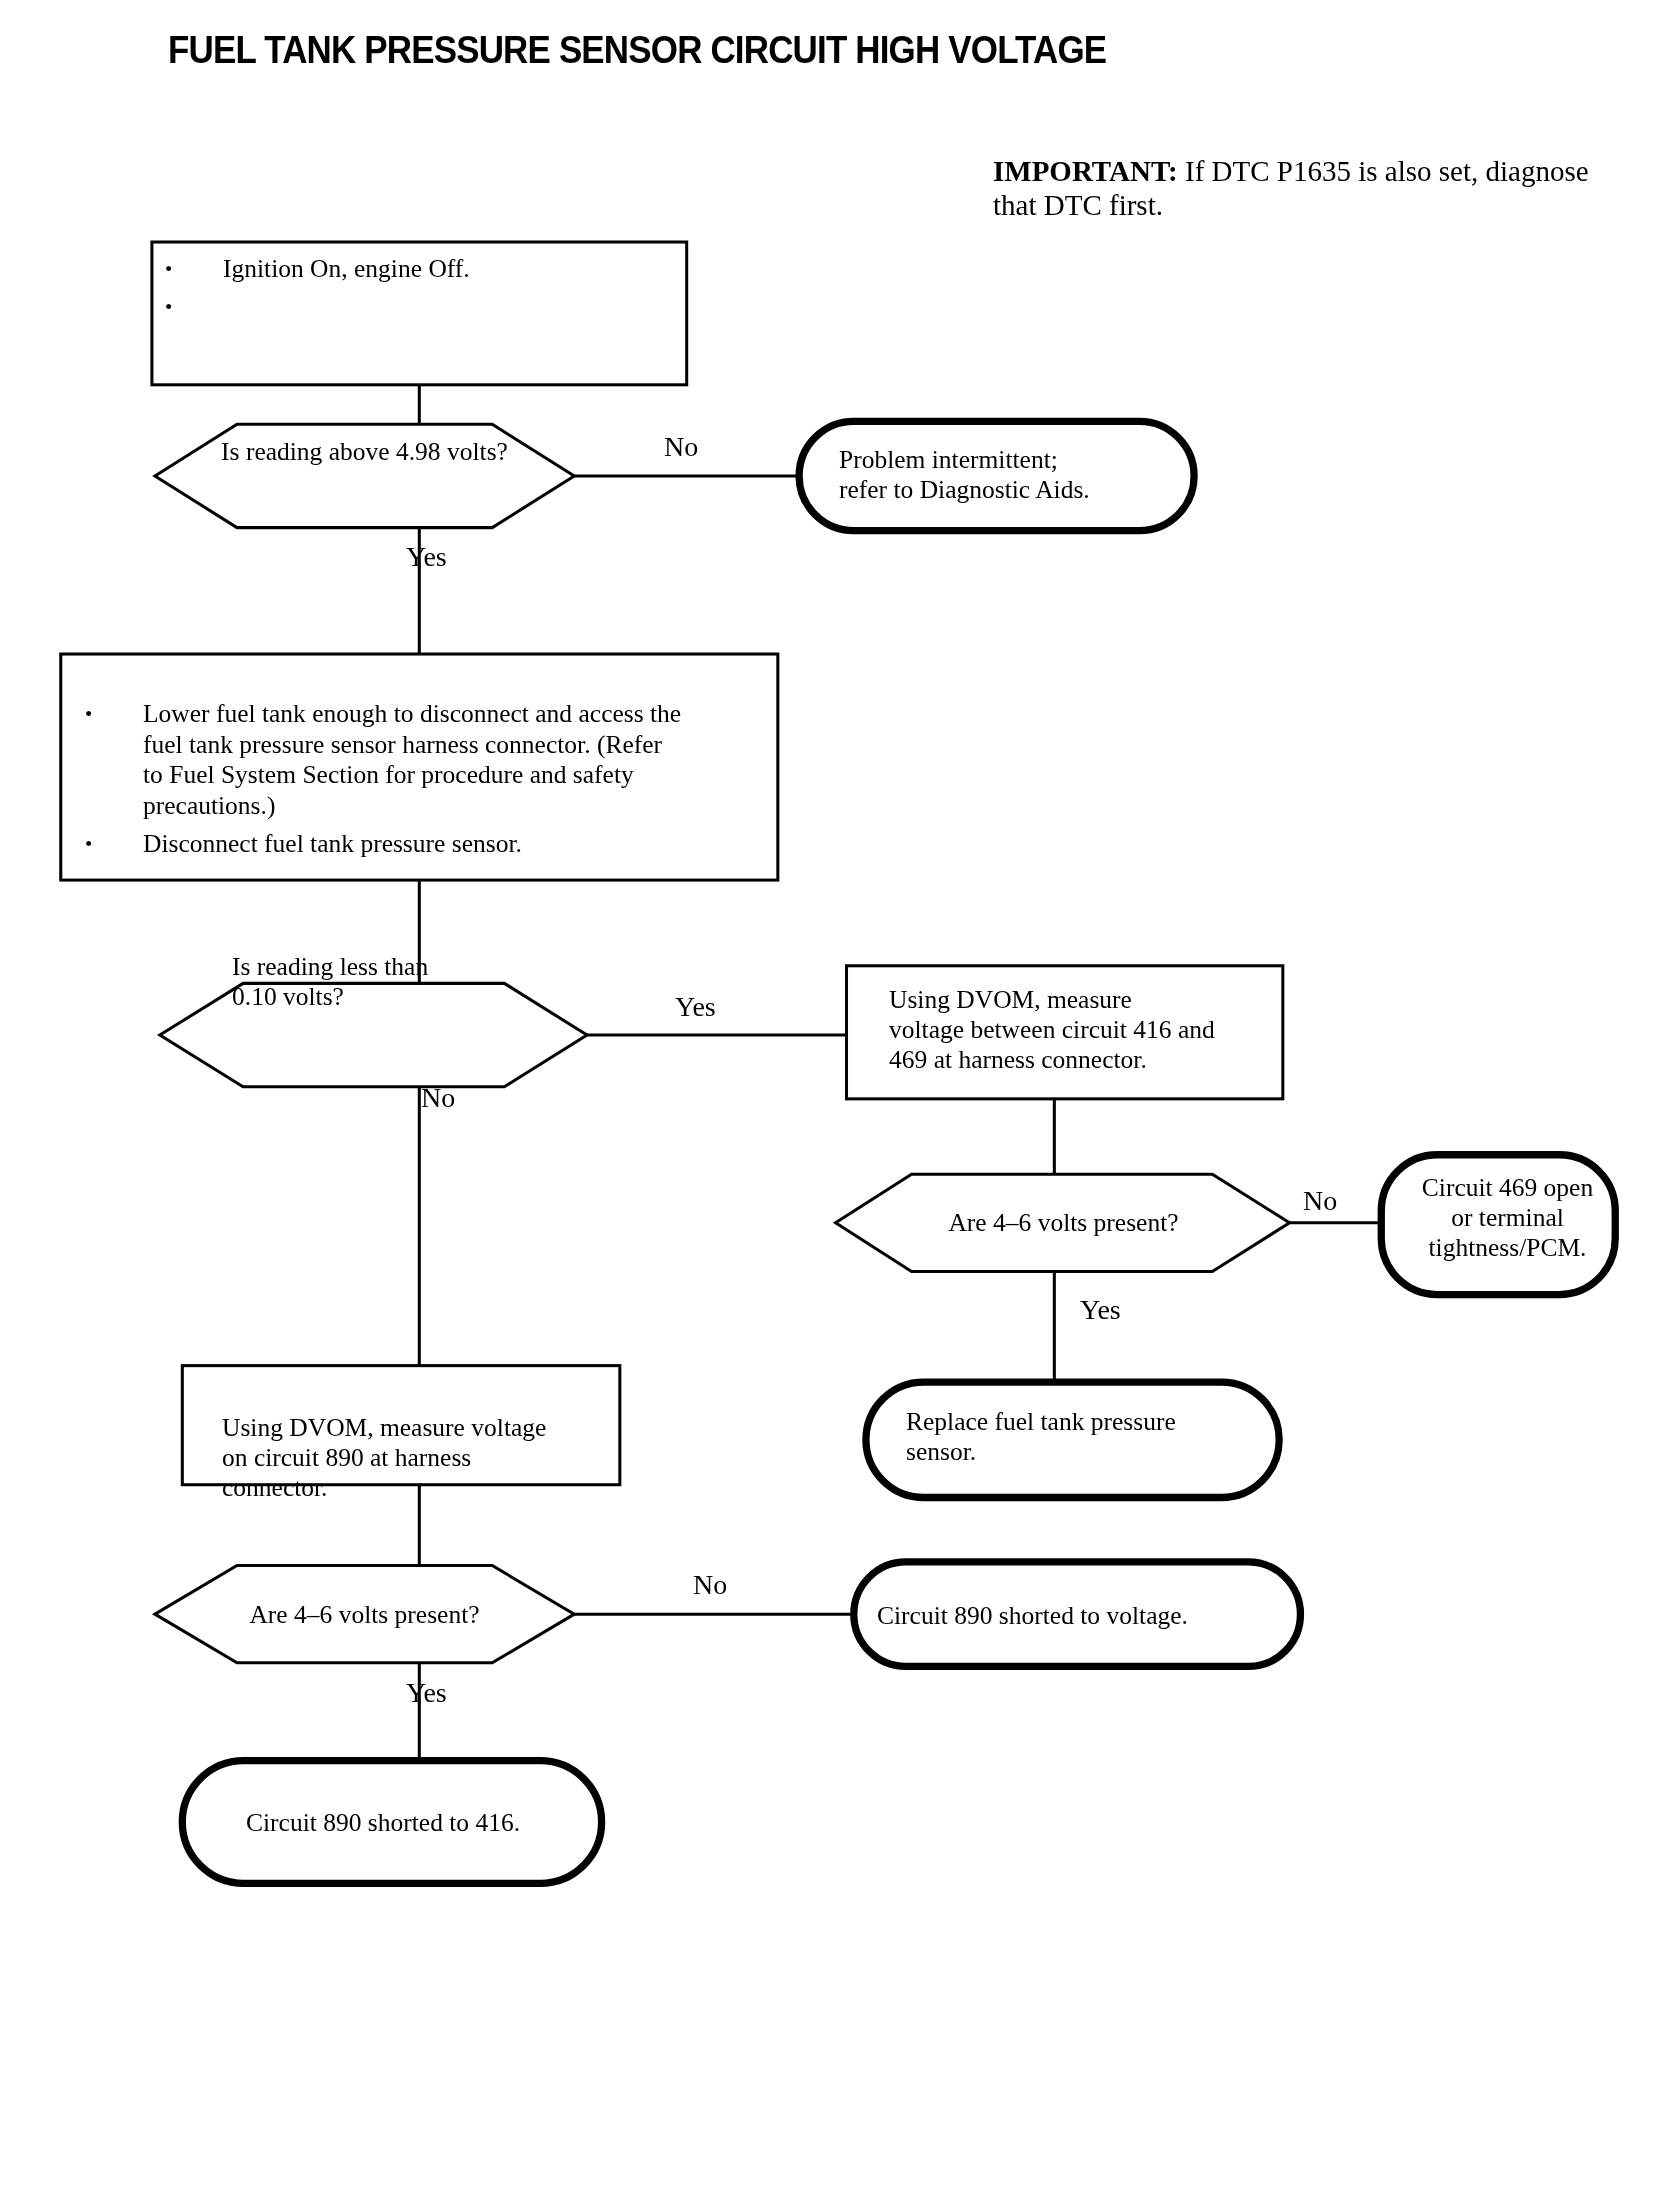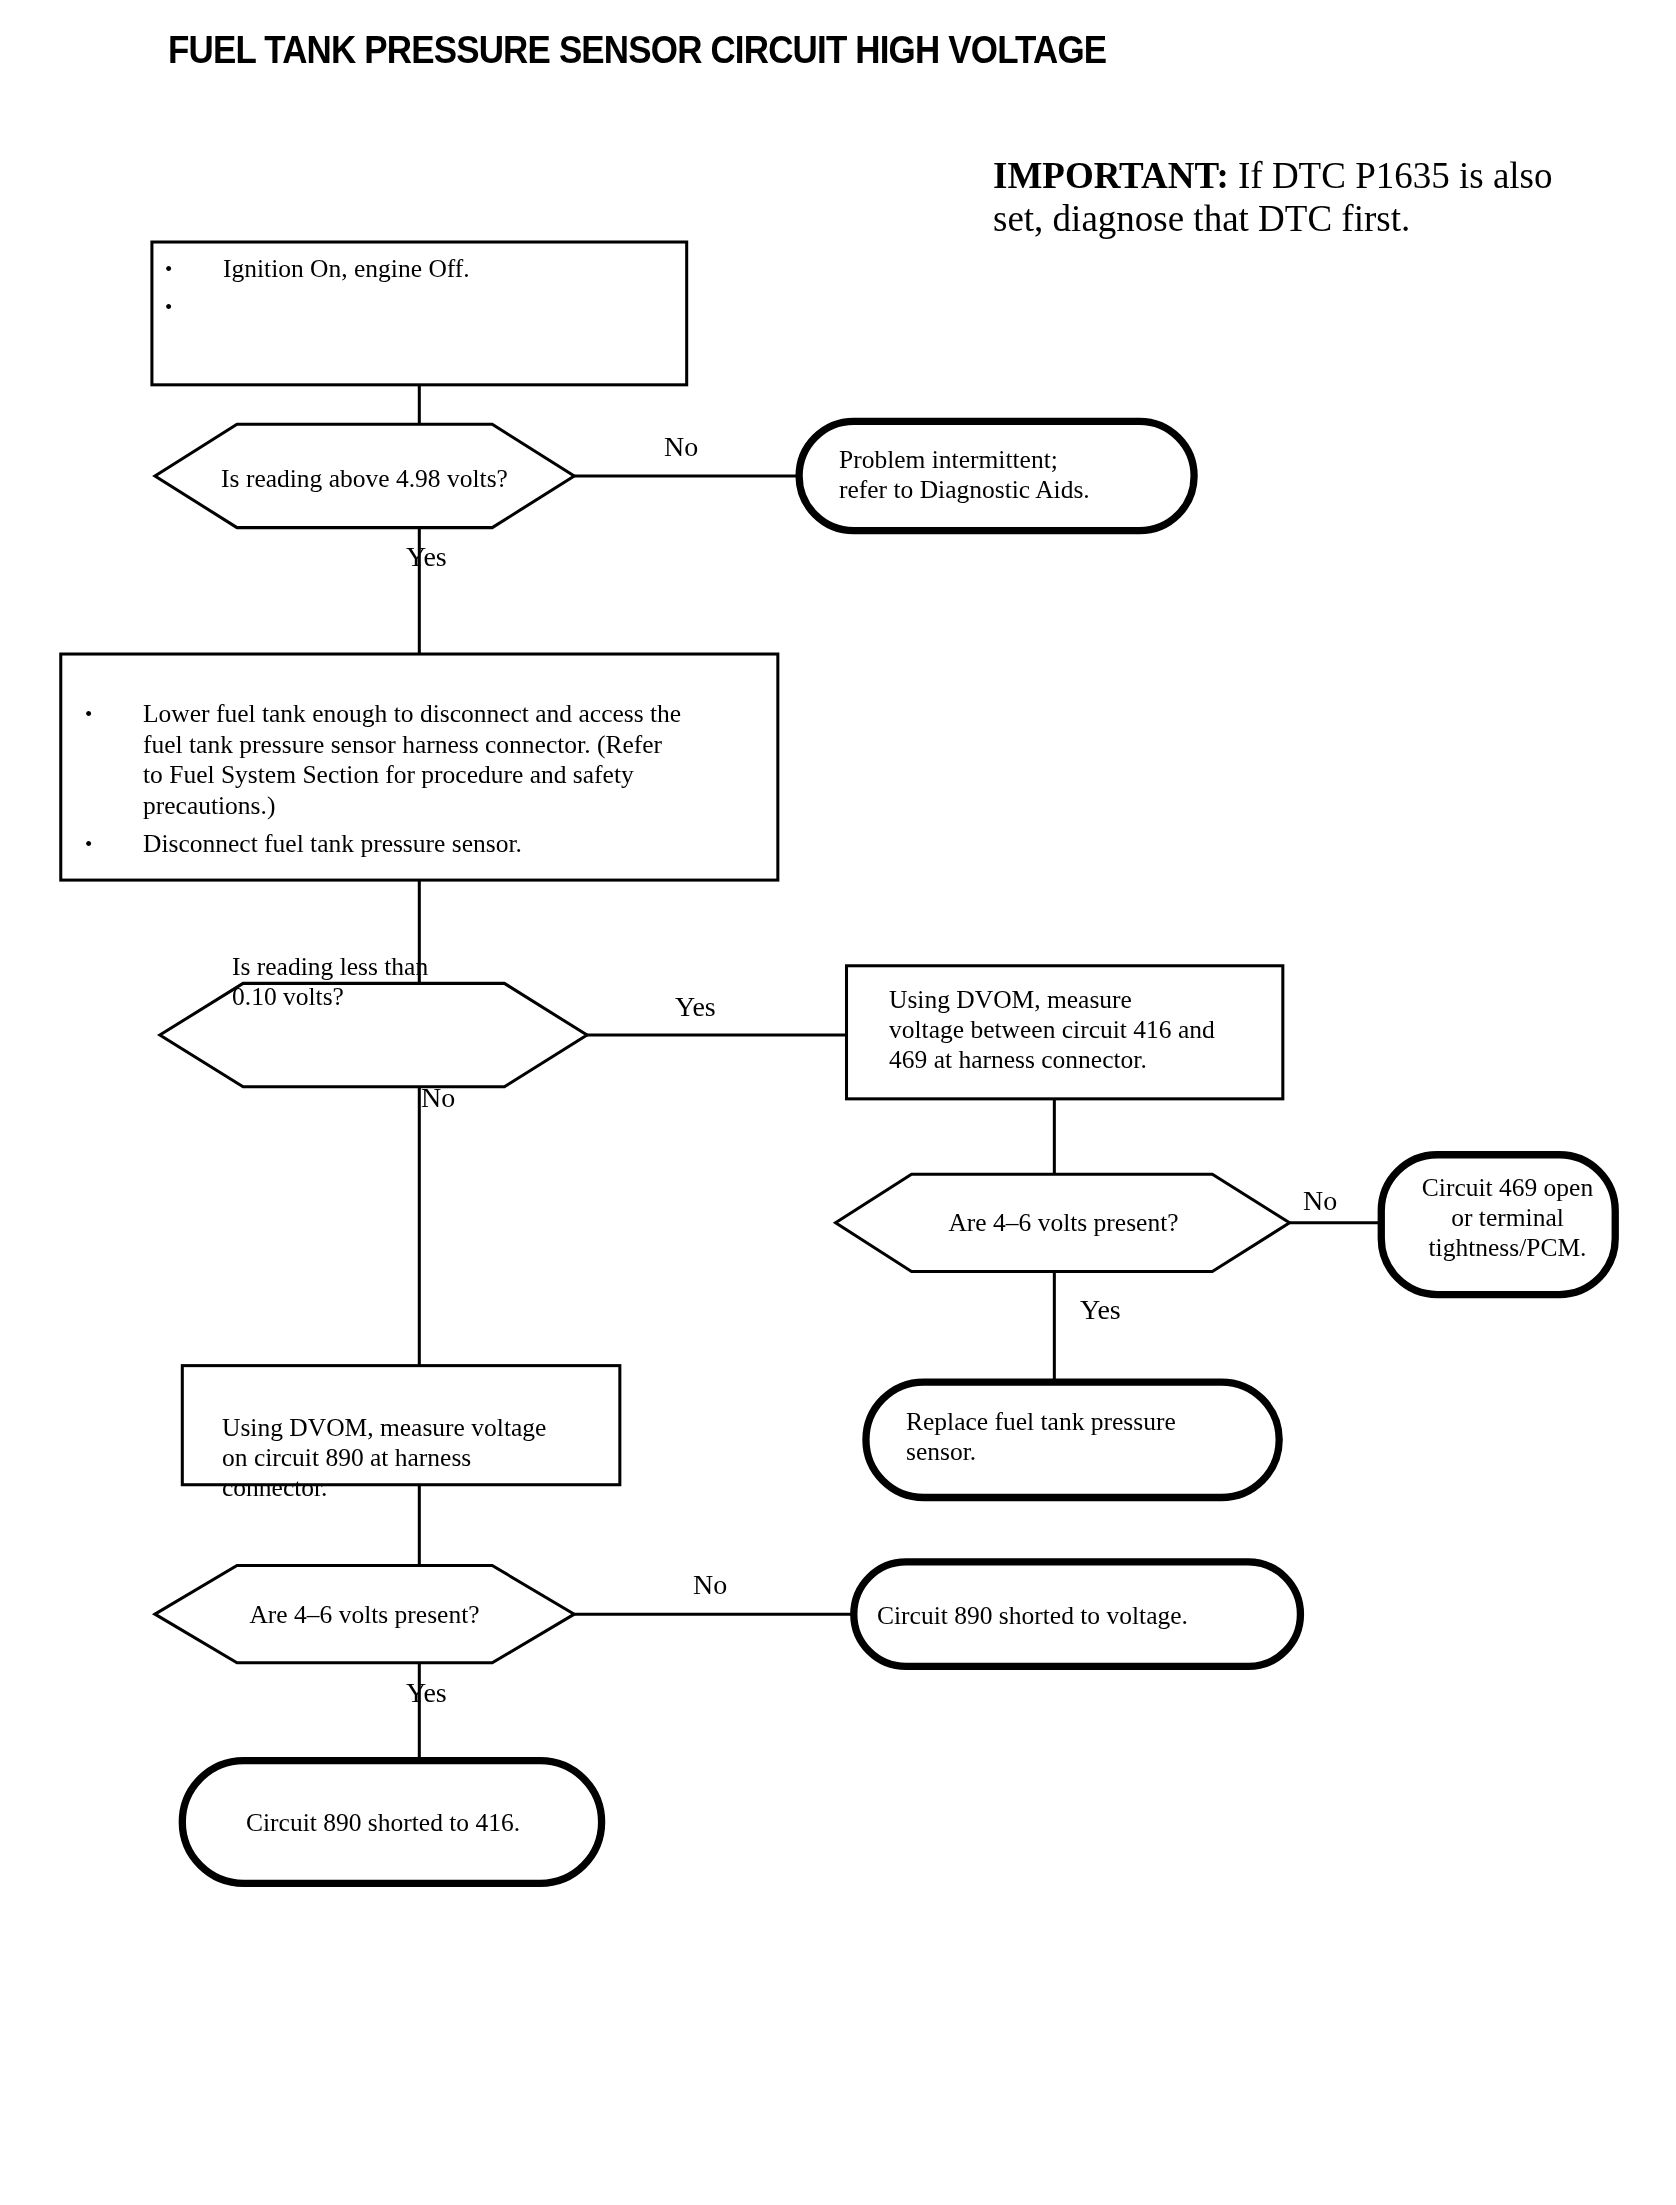--- a/index.html
+++ b/index.html
@@ -36,21 +36,21 @@
     transform: scaleX(0.92);
     transform-origin: left top;
   }
 
   
   .important-note {
     position: absolute;
     left: 993px;
     top: 155px;
     width: 608px;
-    font-size: 37px;
+    font-size: 29px;
     line-height: 1.16;
   }
   .important-note .lead {
     font-weight: 700;
   }
 
   
   .node-text {
     position: absolute;
     font-size: 25.5px;
@@ -168,21 +168,21 @@
   <div class="bullet-list" style="left:165px; top:254px; width:505px;">
     <div class="bullet-row">
       <span class="bullet-mark">•</span>
       <span class="bullet-body">Ignition On, engine Off.</span>
     </div>
     <div class="bullet-row">
       <span class="bullet-mark">•</span>
     </div>
   </div>
 
-  <div class="node-text center" style="left:182px; top:464px; width:365px;">Is reading above 4.98 volts?</div>
+  <div class="node-text center" style="left:182px; top:437px; width:365px;">Is reading above 4.98 volts?</div>
 
   <div class="edge-label" style="left:664px; top:433px;">No</div>
   <div class="edge-label" style="left:406px; top:543px;">Yes</div>
 
   <div class="node-text" style="left:839px; top:445px; width:340px;">Problem intermittent;
 refer to Diagnostic Aids.</div>
 
   <div class="bullet-list" style="left:85px; top:699px; width:675px;">
     <div class="bullet-row">
       <span class="bullet-mark">•</span>

